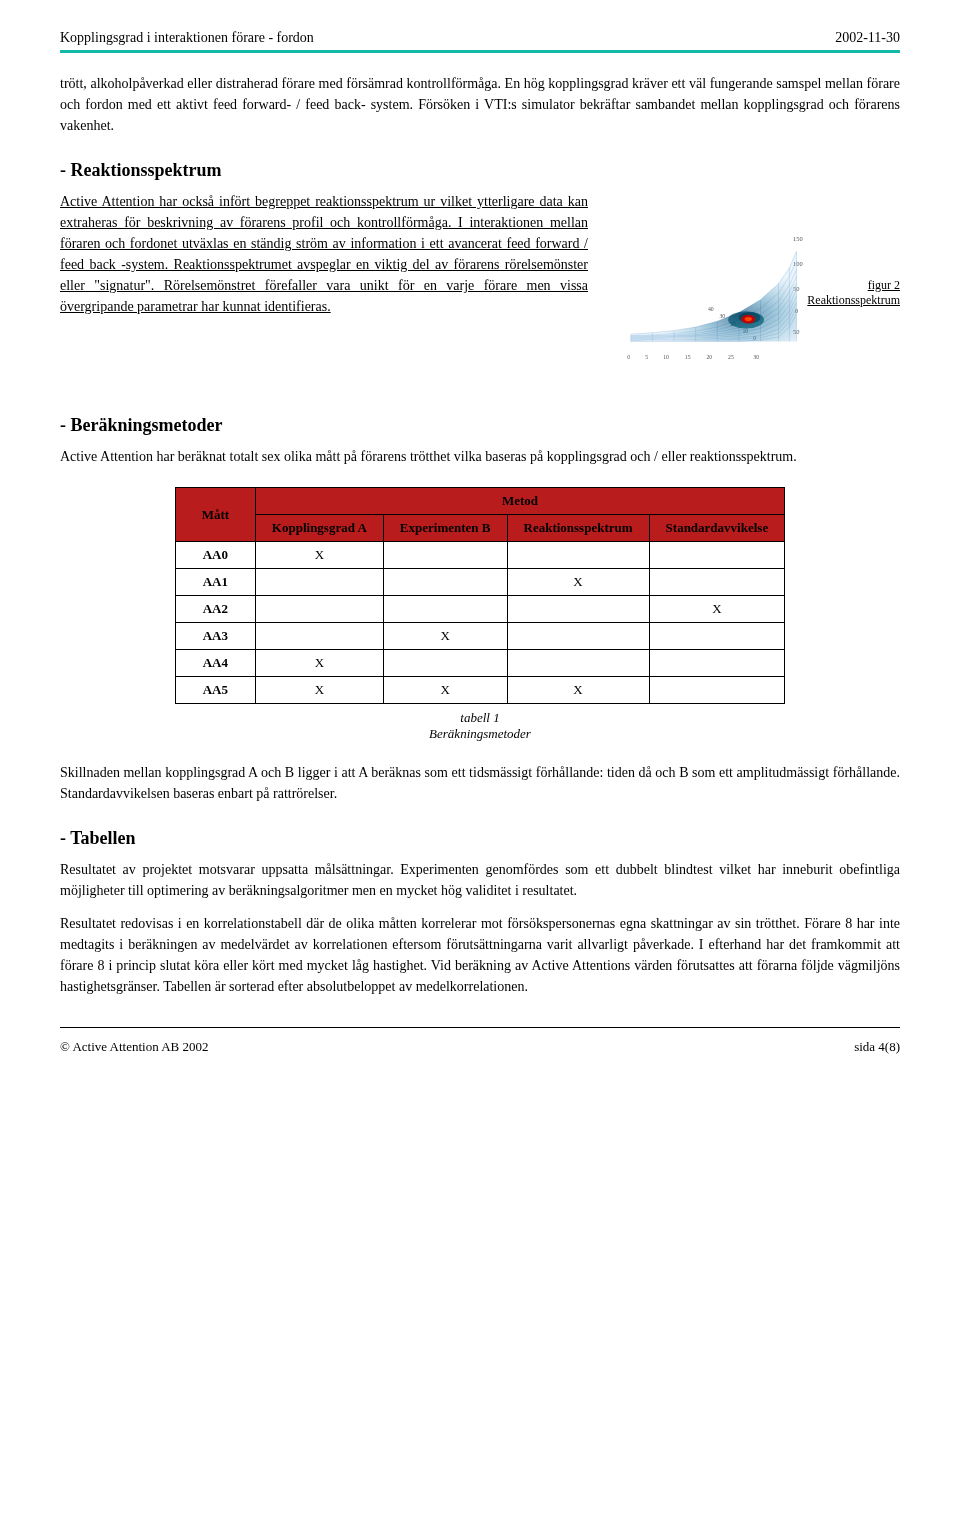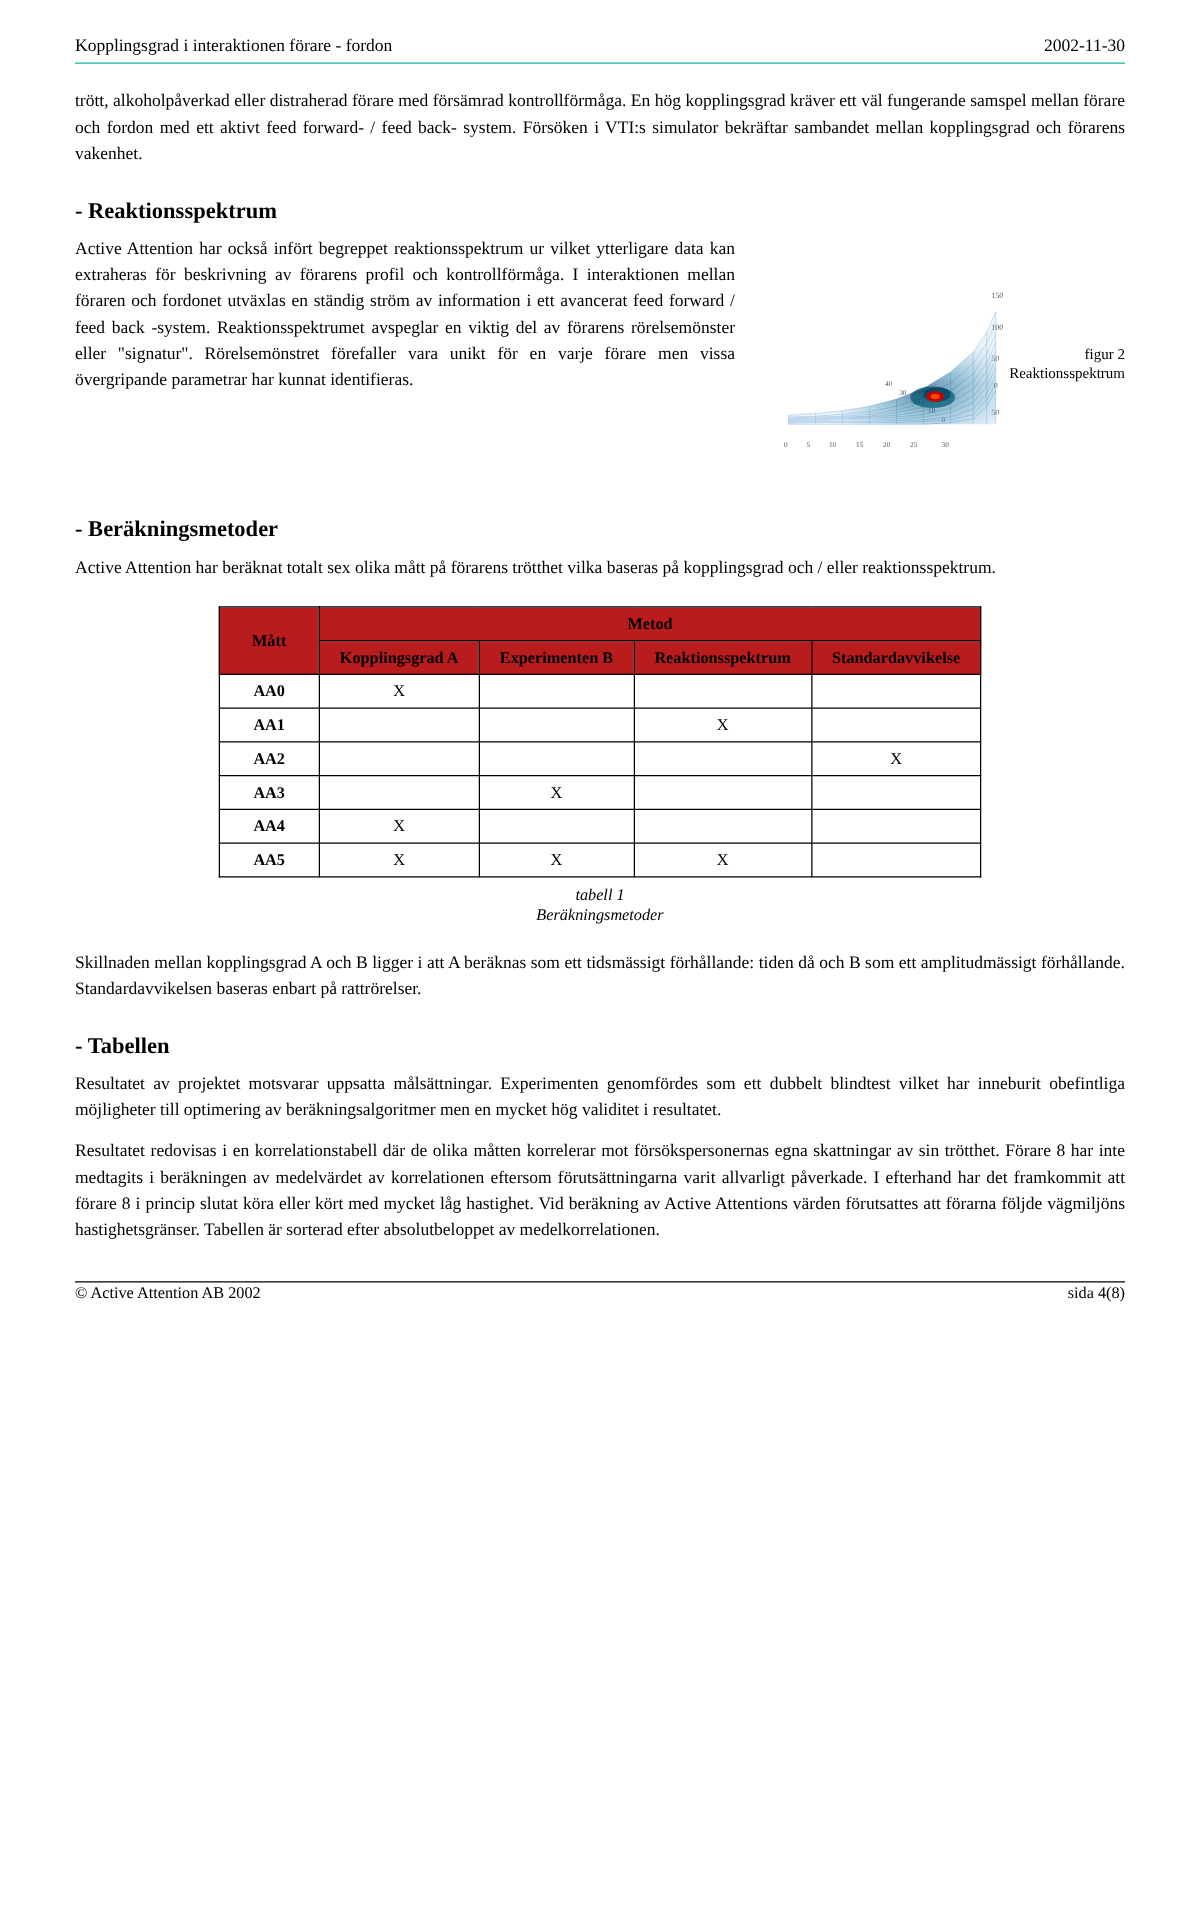--- a/index.html
+++ b/index.html
@@ -9,34 +9,35 @@
       color: #000;
       background: #fff;
       width: 960px;
       padding: 30px 60px;
     }
     .page-header {
       display: flex;
       justify-content: space-between;
       align-items: flex-end;
       margin-bottom: 20px;
-      border-bottom: 1px solid #14b8a6;
+      border-bottom: 3px solid #14b8a6;
       padding-bottom: 4px;
     }
     .body-text { line-height: 1.5; margin-bottom: 12px; text-align: justify; }
     .section-heading {
       font-weight: bold;
       font-size: 18px;
       margin-top: 24px;
       margin-bottom: 10px;
     }
     .two-col {
       display: flex;
       gap: 32px;
       margin-bottom: 16px;
+      text-decoration: underline;
     }
     .two-col-text { flex: 1; }
     .two-col-image {
       width: 280px;
       flex-shrink: 0;
       display: flex;
       flex-direction: row;
       align-items: center;
     }
     .figure-caption {
@@ -75,21 +76,21 @@
       text-align: center;
       margin-top: 6px;
       font-style: italic;
     }
     .page-footer {
       display: flex;
       justify-content: space-between;
       align-items: flex-start;
       border-top: 1px solid #000;
       margin-top: 30px;
-      padding-top: 0;
+      padding-top: 11px;
       font-size: 13px;
     }
   </style>
 </head>
 <body>
 
 <div class="page-header">
   <span>Kopplingsgrad i interaktionen förare - fordon</span>
   <span>2002-11-30</span>
 </div>

